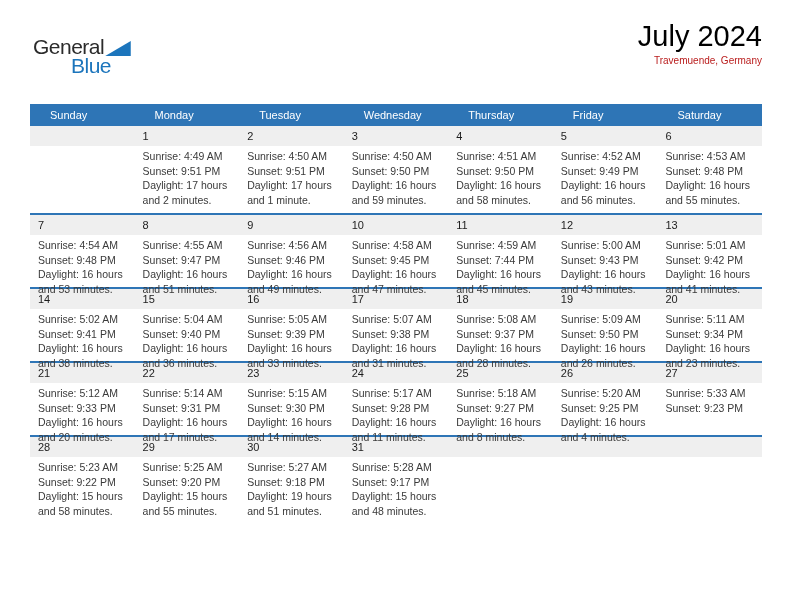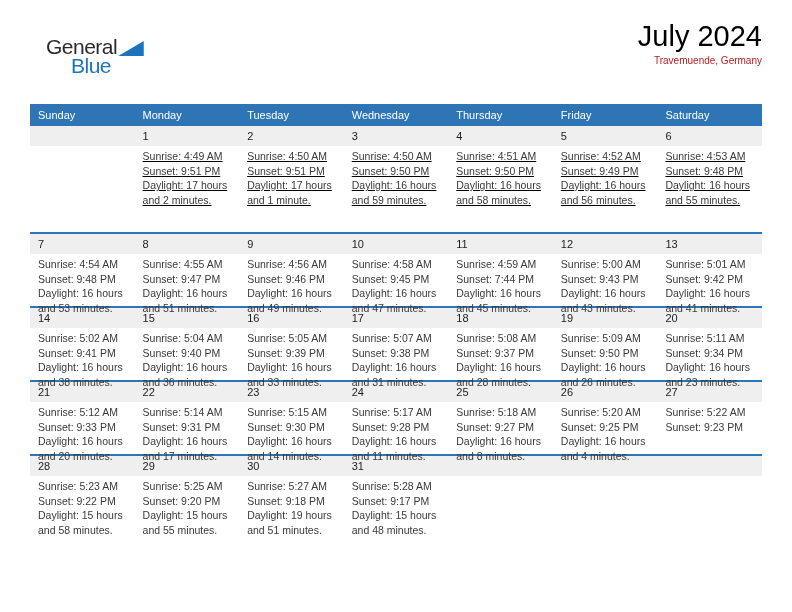--- a/index.html
+++ b/index.html
@@ -16,56 +16,56 @@
     background:#ffffff;
     font-family:"Liberation Sans", sans-serif;
     position:relative;
     overflow:hidden;
   }
 
   
   .logo{position:absolute;left:33px;top:36px;line-height:1;}
   .logo-line1{display:flex;align-items:flex-end;}
   .logo-general{
-    font-size:21px;color:#2b2b2b;letter-spacing:-0.5px;font-weight:400;margin-left:13px;
+    font-size:21px;color:#2b2b2b;letter-spacing:-0.5px;font-weight:400;
   }
   .logo-triangle{width:26px;height:15px;margin-left:1px;margin-bottom:1px;}
   .logo-triangle polygon{fill:var(--logo-blue);}
   .logo-blue-word{
     font-size:21px;color:var(--logo-blue);letter-spacing:-0.5px;
     margin-left:38px;margin-top:-2px;font-weight:400;
   }
 
   
   .title-block{position:absolute;right:30px;top:20px;text-align:right;}
   .page-title{font-size:29px;font-weight:400;color:#000;}
   .page-subtitle{font-size:10px;font-weight:400;color:#b91c1c;margin-top:2px;}
 
   
   .calendar{position:absolute;left:30px;top:104px;width:732px;}
   .weekday-header{
     display:grid;grid-template-columns:repeat(7,1fr);
     background:var(--header-blue);height:22px;align-items:center;
   }
   .weekday{
-    color:#ffffff;font-size:11px;padding-left:8px;font-weight:400;
+    color:#ffffff;font-size:11px;padding-left:20px;font-weight:400;
     white-space:nowrap;overflow:hidden;
   }
   .week{width:100%;}
   .week.sep{border-top:2px solid var(--separator-blue);}
   .band{
     display:grid;grid-template-columns:repeat(7,1fr);
     background:var(--band-gray);height:20px;align-items:center;
   }
   .daynum{font-size:11px;color:#1c1c1c;padding-left:8px;}
   .details{
     display:grid;grid-template-columns:repeat(7,1fr);
     height:52px;
   }
-  .week:first-of-type .details{height:86px;text-decoration:underline;}
+  .week:first-of-type .details{height:67px;}
   .cellinfo{
     padding:3px 6px 0 8px;
     font-size:10.5px;line-height:14.5px;color:var(--text-detail);
   }
   .cellinfo .line{display:block;}
 </style>
 </head>
 <body>
 
 <div class="logo">
@@ -269,21 +269,21 @@
             <span class="line">Sunrise: 5:18 AM</span>
             <span class="line">Sunset: 9:27 PM</span>
             <span class="line">Daylight: 16 hours and 8 minutes.</span>
           </div>
           <div class="cellinfo">
             <span class="line">Sunrise: 5:20 AM</span>
             <span class="line">Sunset: 9:25 PM</span>
             <span class="line">Daylight: 16 hours and 4 minutes.</span>
           </div>
           <div class="cellinfo">
-            <span class="line">Sunrise: 5:22 AM</span>
+            <span class="line">Sunrise: 5:33 AM</span>
             <span class="line">Sunset: 9:23 PM</span>
           </div>
         </div>
       </div>
       <div class="week sep">
         <div class="band">
           <div class="daynum">28</div>
           <div class="daynum">29</div>
           <div class="daynum">30</div>
           <div class="daynum">31</div>

